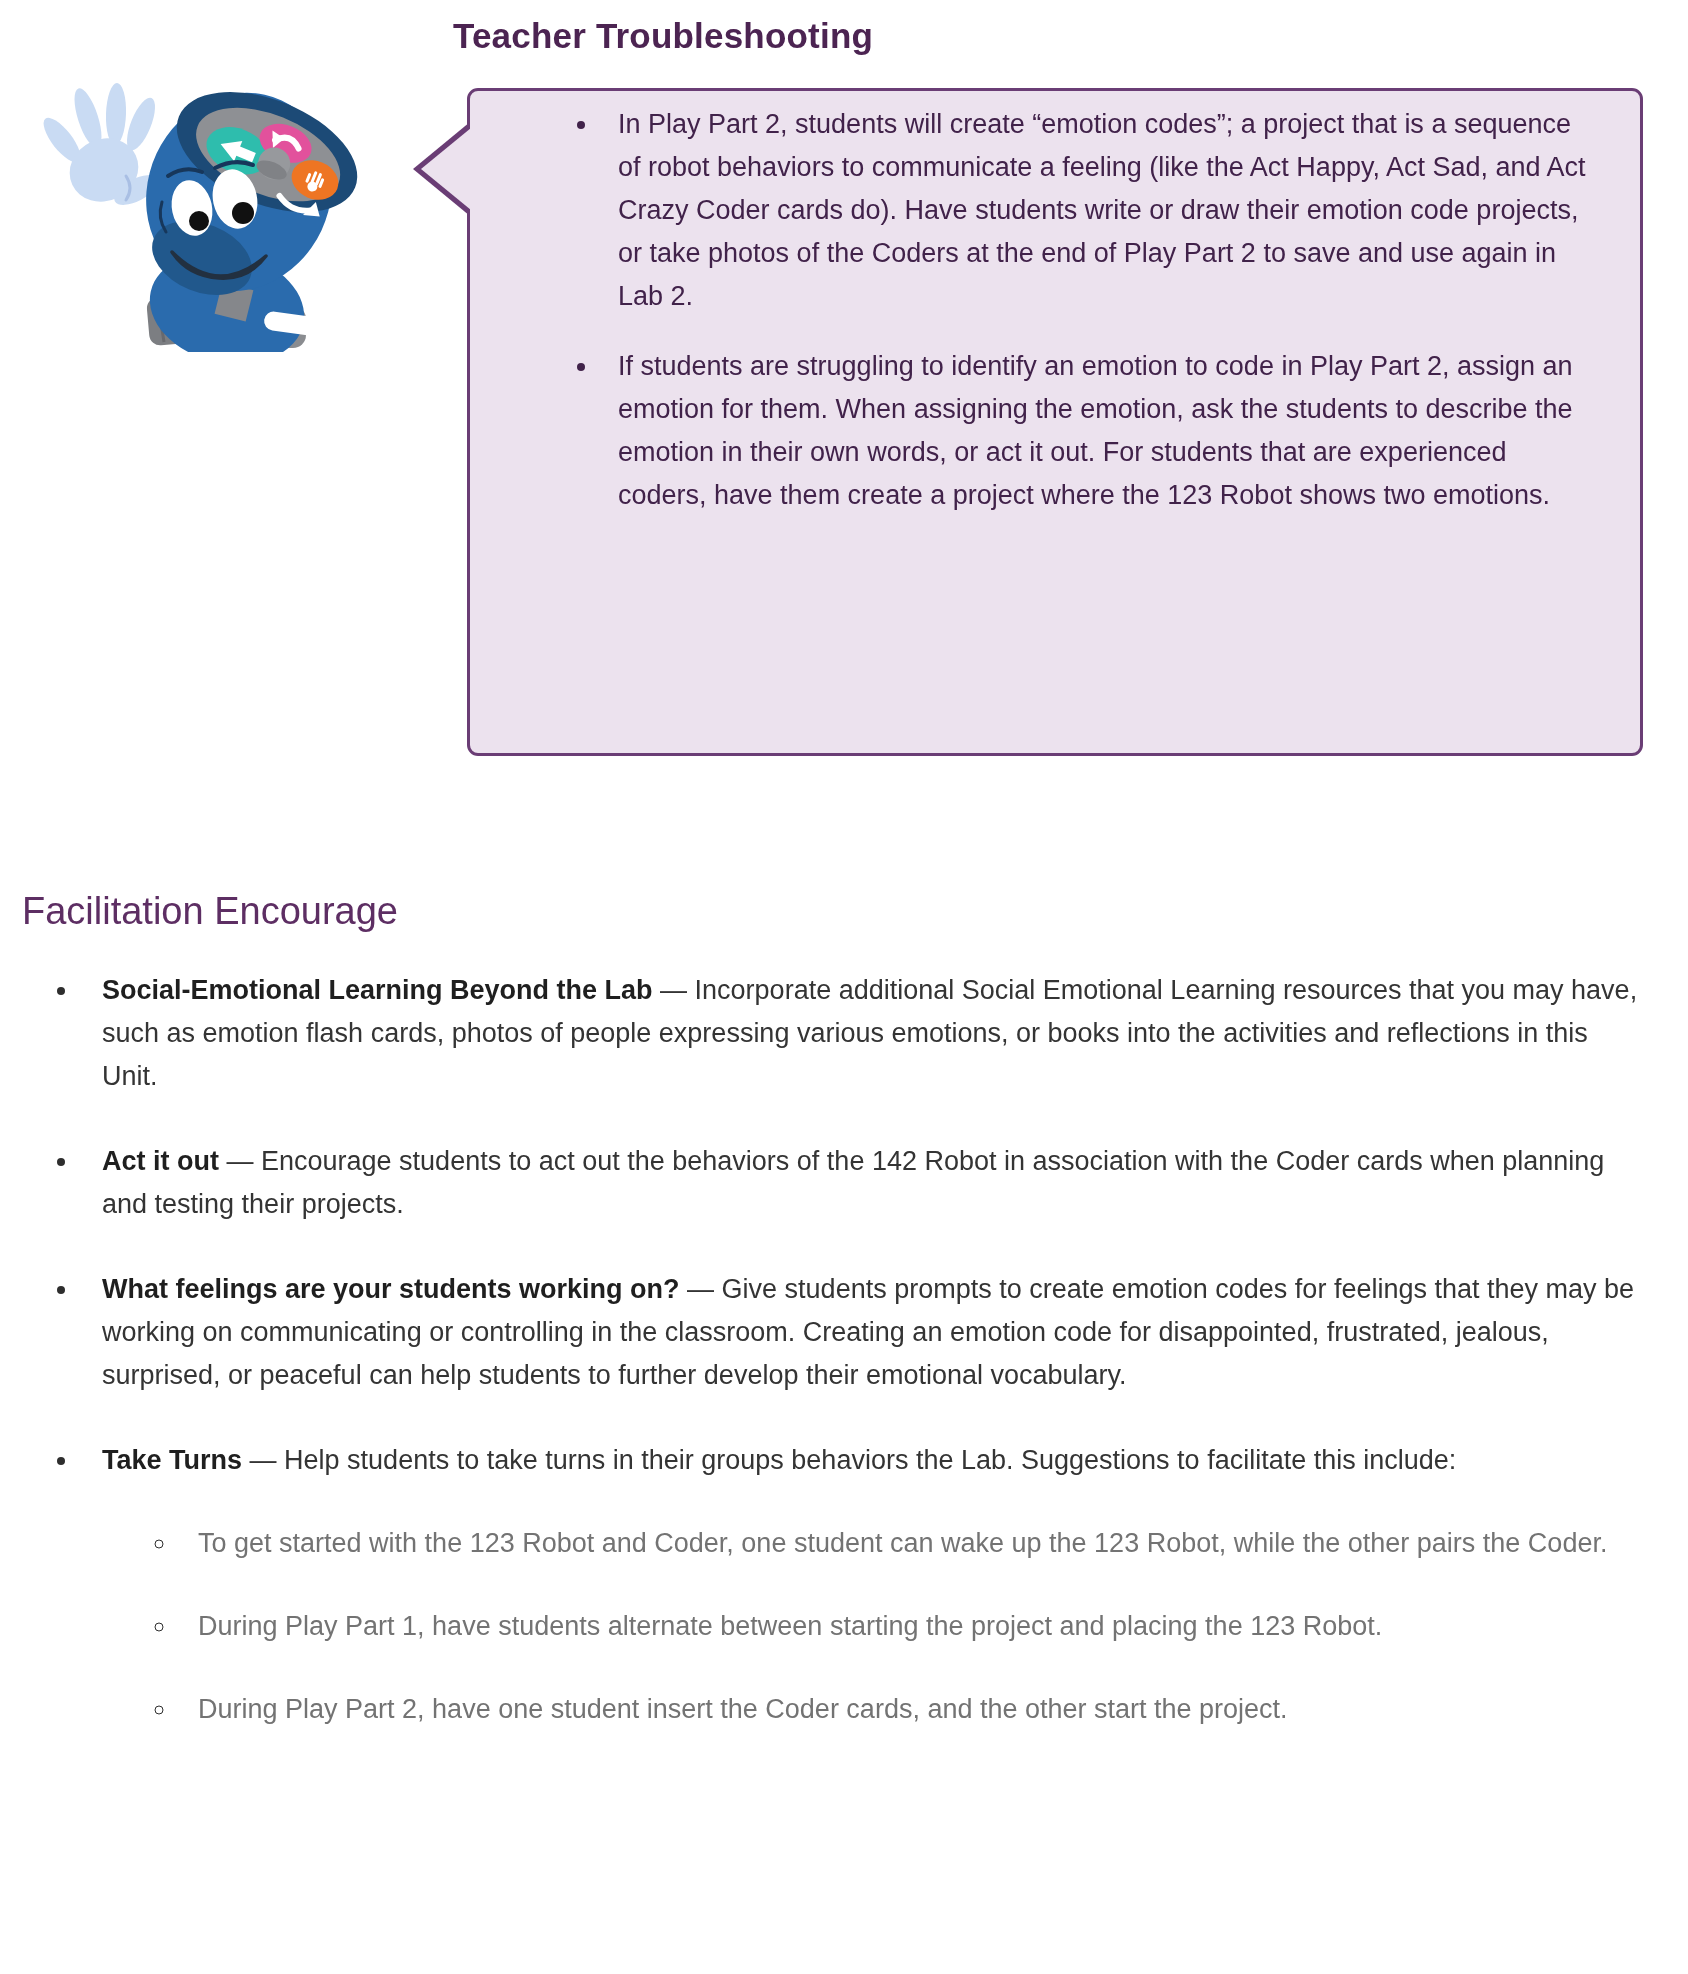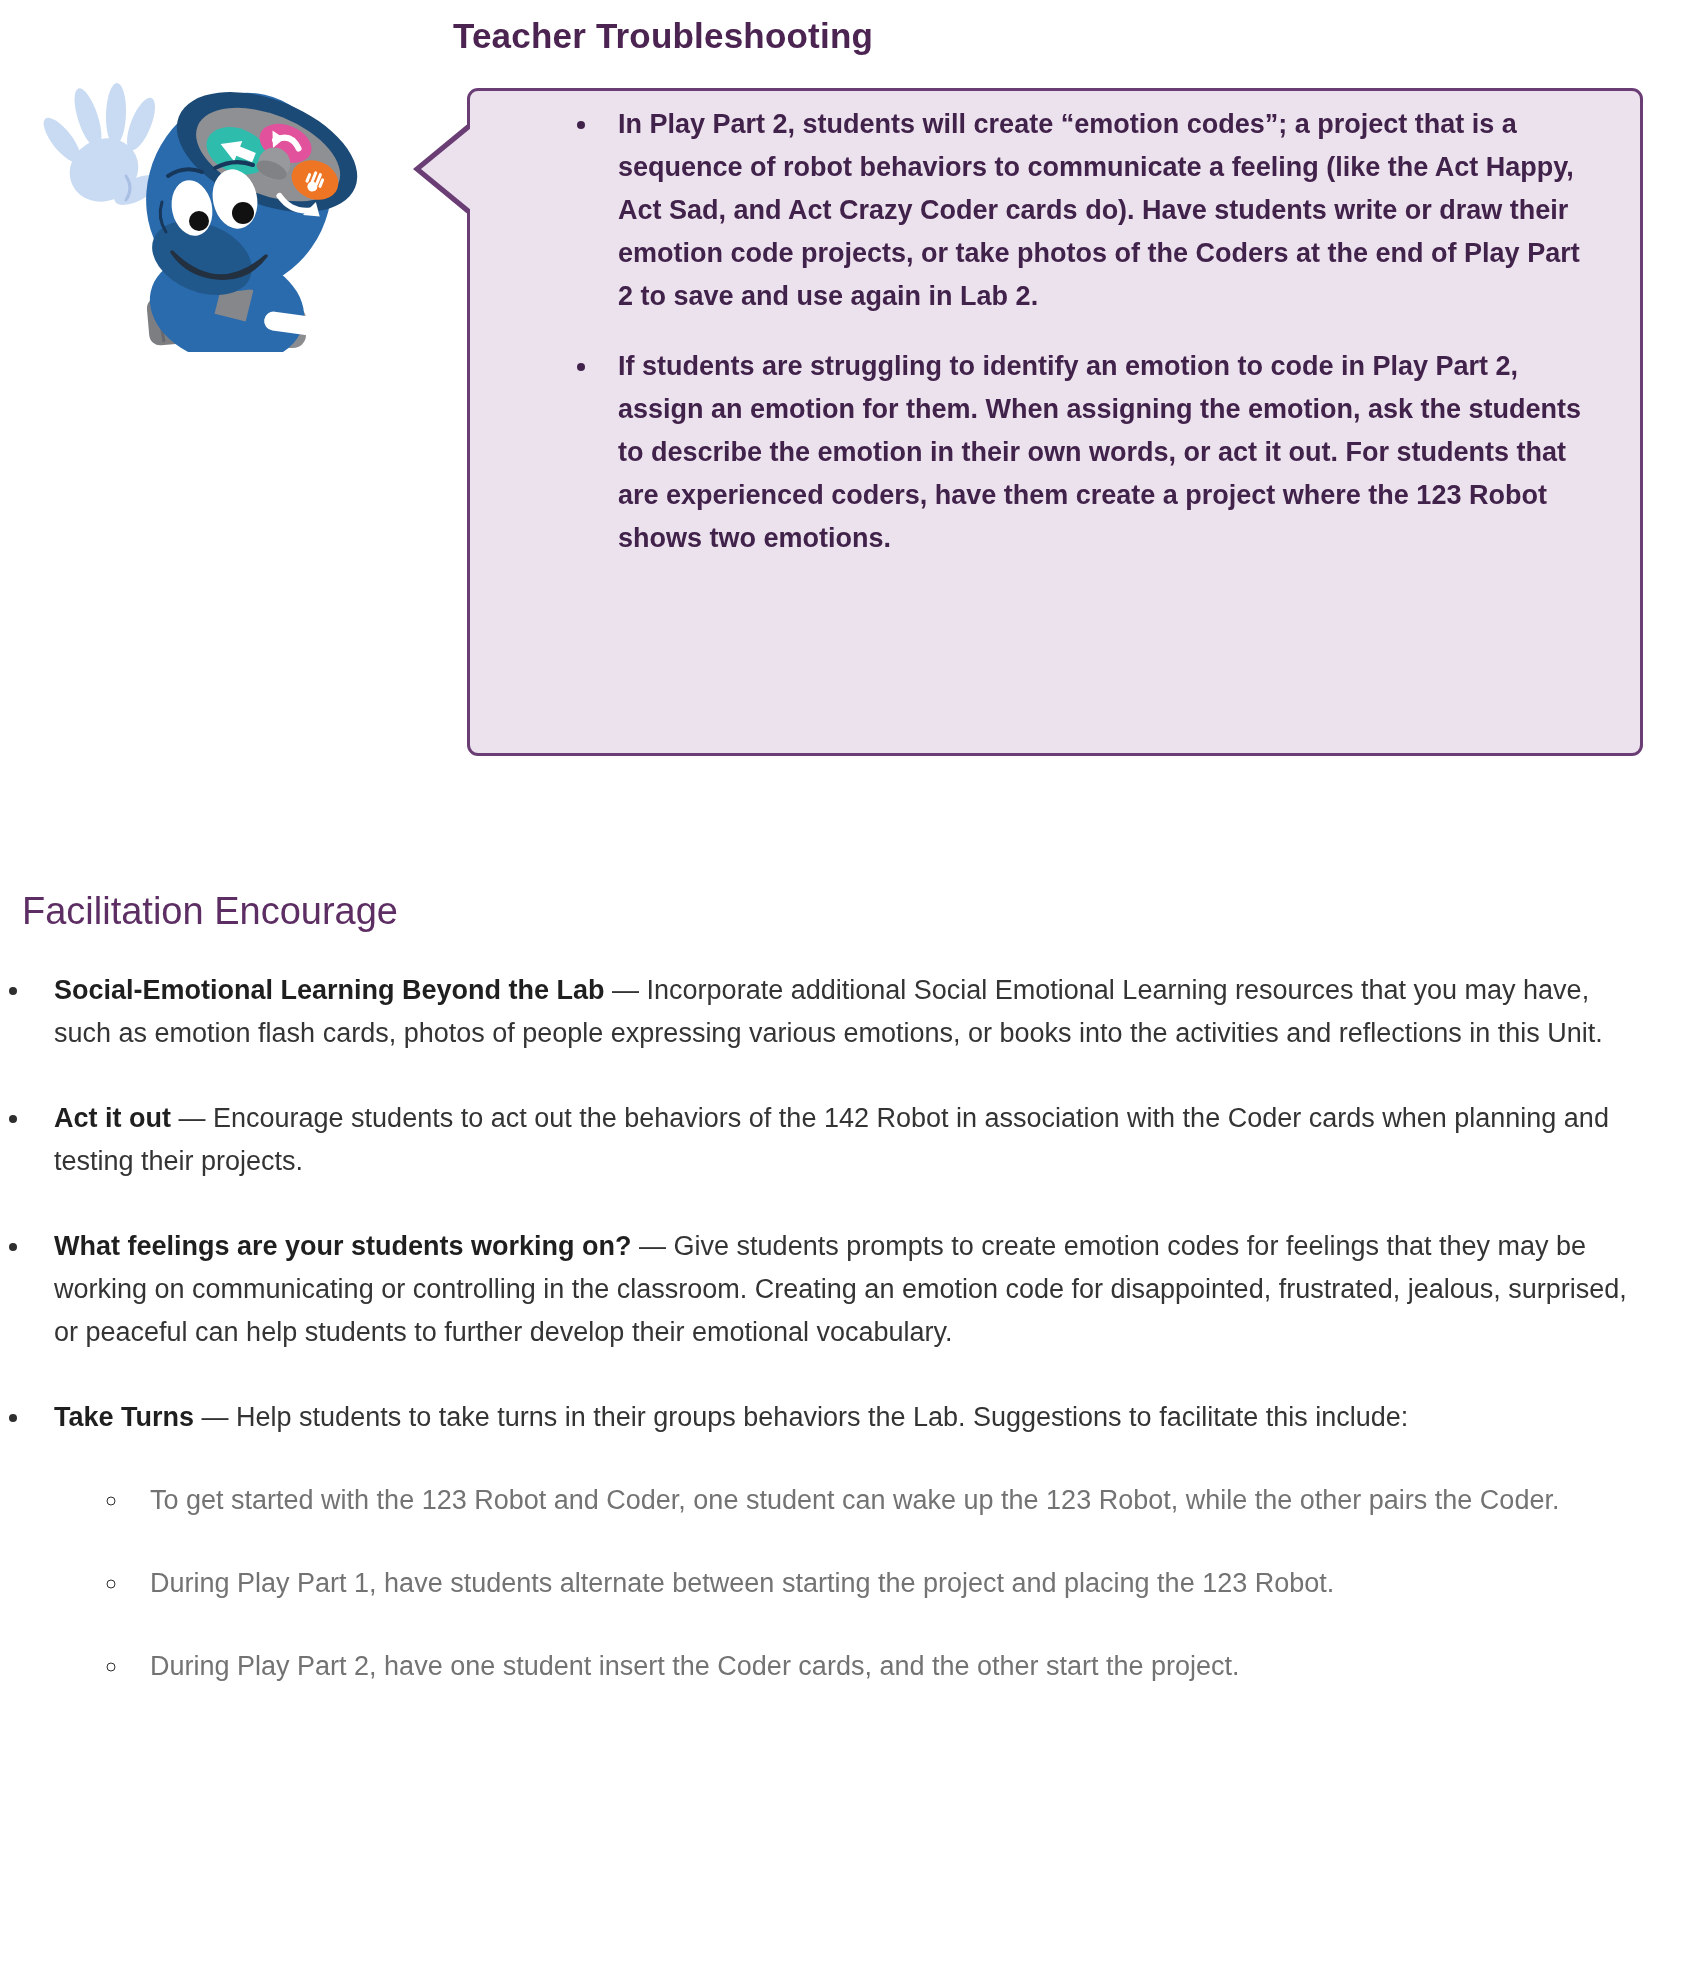--- a/index.html
+++ b/index.html
@@ -8,21 +8,21 @@
     font-family:"Liberation Sans", sans-serif;
     -webkit-font-smoothing:antialiased;
   }
   
   .page-title{
     width:1326px;margin-top:16px;text-align:center;
     font-size:35px;font-weight:700;color:#4c2452;
     letter-spacing:0.2px;
   }
   
-  .trouble-row{display:flex;align-items:flex-start;margin-top:32px;font-weight:bold;}
+  .trouble-row{display:flex;align-items:flex-start;margin-top:32px;}
   .robot-wrap{width:330px;height:272px;margin-left:42px;margin-top:-8px;flex-shrink:0;}
   .speech-box{
     box-sizing:border-box;position:relative;
     margin-left:95px;width:1176px;height:668px;
     background:#ece2ee;border:3px solid #6a3d75;border-radius:11px;
   }
   .speech-box::before{
     content:"";position:absolute;left:-57px;top:31px;width:0;height:0;
     border-top:47px solid transparent;border-bottom:47px solid transparent;
     border-right:57px solid #6a3d75;
@@ -40,21 +40,21 @@
     padding-left:18px;margin-bottom:27px;
     font-size:27px;line-height:43px;color:#41224a;
   }
   .callout-list li::marker{color:#41224a;}
   
   .section-heading{
     margin:134px 0 0 22px;
     font-size:38px;font-weight:400;color:#5d2e63;
   }
   .strategy-list{
-    margin:36px 48px 0 0;padding-left:32px;list-style:disc;
+    margin:36px 48px 0 0;padding-left:80px;list-style:disc;
   }
   .strategy-list > li{
     padding-left:22px;margin-bottom:42px;
     font-size:27px;line-height:43px;color:#343434;
   }
   .strategy-list > li::marker{color:#2e2e2e;}
   .lead{font-weight:700;color:#1f1f1f;}
   .sub-list{
     margin:40px 0 0 0;padding-left:76px;list-style:circle;
   }

